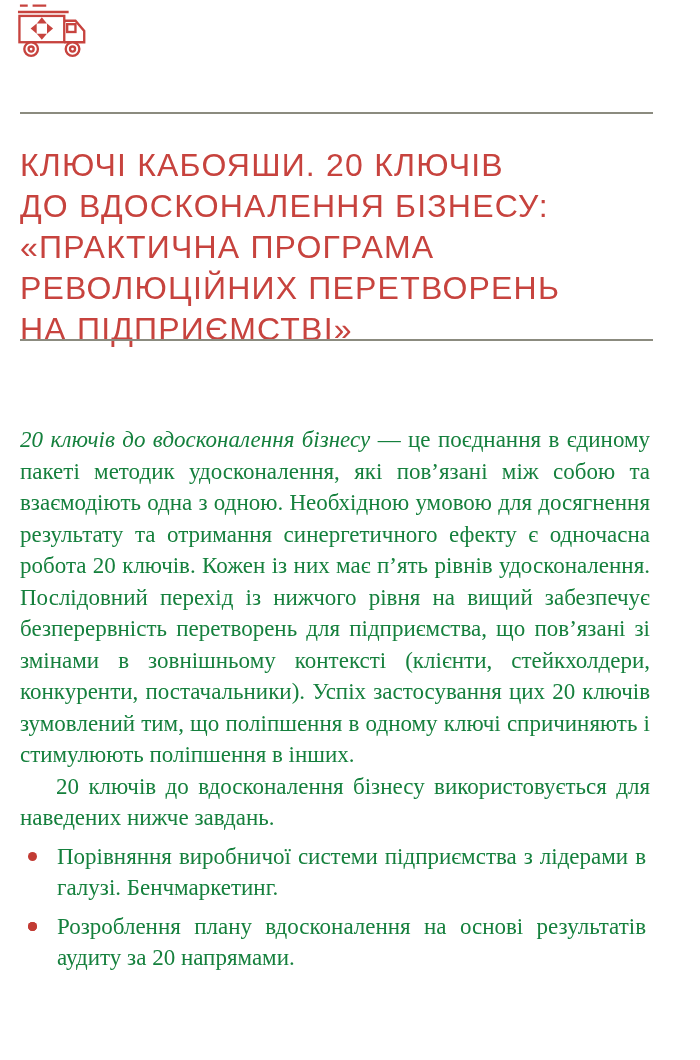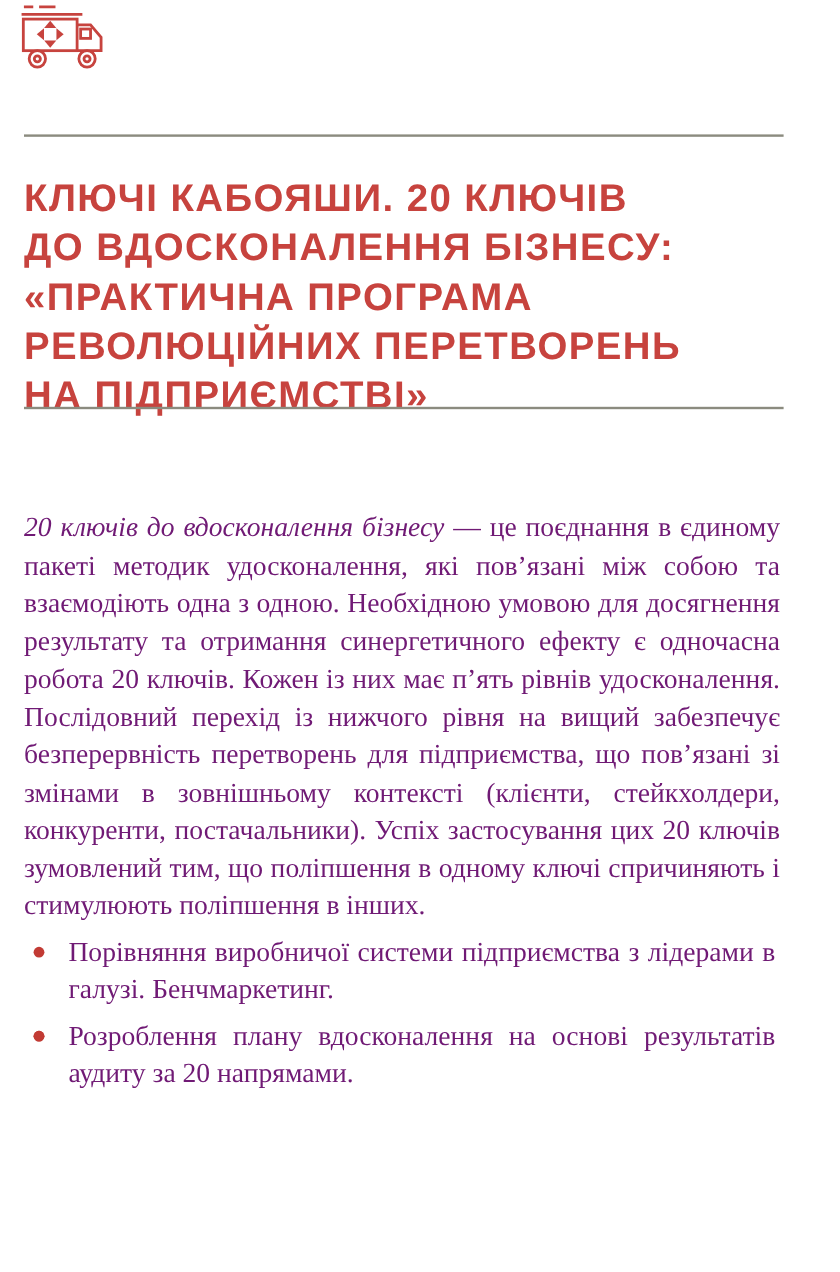--- a/index.html
+++ b/index.html
@@ -4,29 +4,29 @@
 <style>
   html,body{margin:0;padding:0;}
   body{
     width:700px;height:1060px;position:relative;background:#ffffff;
     font-family:"Liberation Serif", serif;overflow:hidden;
   }
   .truck-icon{position:absolute;left:17px;top:3px;width:76px;height:57px;}
   .page-title{
     position:absolute;left:20px;top:124px;width:650px;
     font-family:"Liberation Sans", sans-serif;
-    font-weight:700;font-size:32px;line-height:41px;letter-spacing:1.2px;
+    font-weight:400;font-size:32px;line-height:41px;letter-spacing:1.2px;
     color:#c7433e;white-space:pre-line;
   }
   .rule{position:absolute;left:20px;width:633px;height:2px;background:#8b8b7f;}
   .rule-top{top:112px;}
   .rule-bottom{top:339px;}
   .content{
     position:absolute;left:20px;top:424px;width:630px;
-    font-size:23px;line-height:31.5px;color:#701a75;
+    font-size:23px;line-height:31.5px;color:#15803d;
     text-align:justify;
   }
   .content p{margin:0;}
   .lead-italic{font-style:italic;}
   .para-indent{text-indent:36px;}
   ul.tasks{list-style:none;margin:4px 4px 0 0;padding:0;}
   ul.tasks li{
     position:relative;padding-left:37px;margin-top:7px;
     text-align:justify;
   }
@@ -67,18 +67,19 @@
 <h1 class="page-title">КЛЮЧІ КАБОЯШИ. 20 КЛЮЧІВ
 ДО ВДОСКОНАЛЕННЯ БІЗНЕСУ:
 «ПРАКТИЧНА ПРОГРАМА
 РЕВОЛЮЦІЙНИХ ПЕРЕТВОРЕНЬ
 НА ПІДПРИЄМСТВІ»</h1>
 
 <div class="rule rule-bottom"></div>
 
 <div class="content">
   <p><em class="lead-italic">20 ключів до вдосконалення бізнесу</em> <span>— це поєднання в єдиному пакеті методик удосконалення, які пов’язані між собою та взаємодіють одна з одною. Необхідною умовою для досягнення результату та отримання синергетичного ефекту є одночасна робота 20 ключів. Кожен із них має п’ять рівнів удосконалення. Послідовний перехід із нижчого рівня на вищий забезпечує безперервність перетворень для підприємства, що пов’язані зі змінами в зовнішньому контексті (клієнти, стейкхолдери, конкуренти, постачальники). Успіх застосування цих 20 ключів зумовлений тим, що поліпшення в одному ключі спричиняють і стимулюють поліпшення в інших.</span></p>
+  <p class="para-indent">20 ключів до вдосконалення бізнесу використовується для наведених нижче завдань.</p>
   <ul class="tasks">
       <li><span class="dot"></span><span>Порівняння виробничої системи підприємства з лідерами в галузі. Бенчмаркетинг.</span></li>
       <li><span class="dot"></span></li>
       <li><span class="dot"></span><span>Розроблення плану вдосконалення на основі результатів аудиту за 20 напрямами.</span></li>
     </ul>
 </div>
 
 </body></html>

